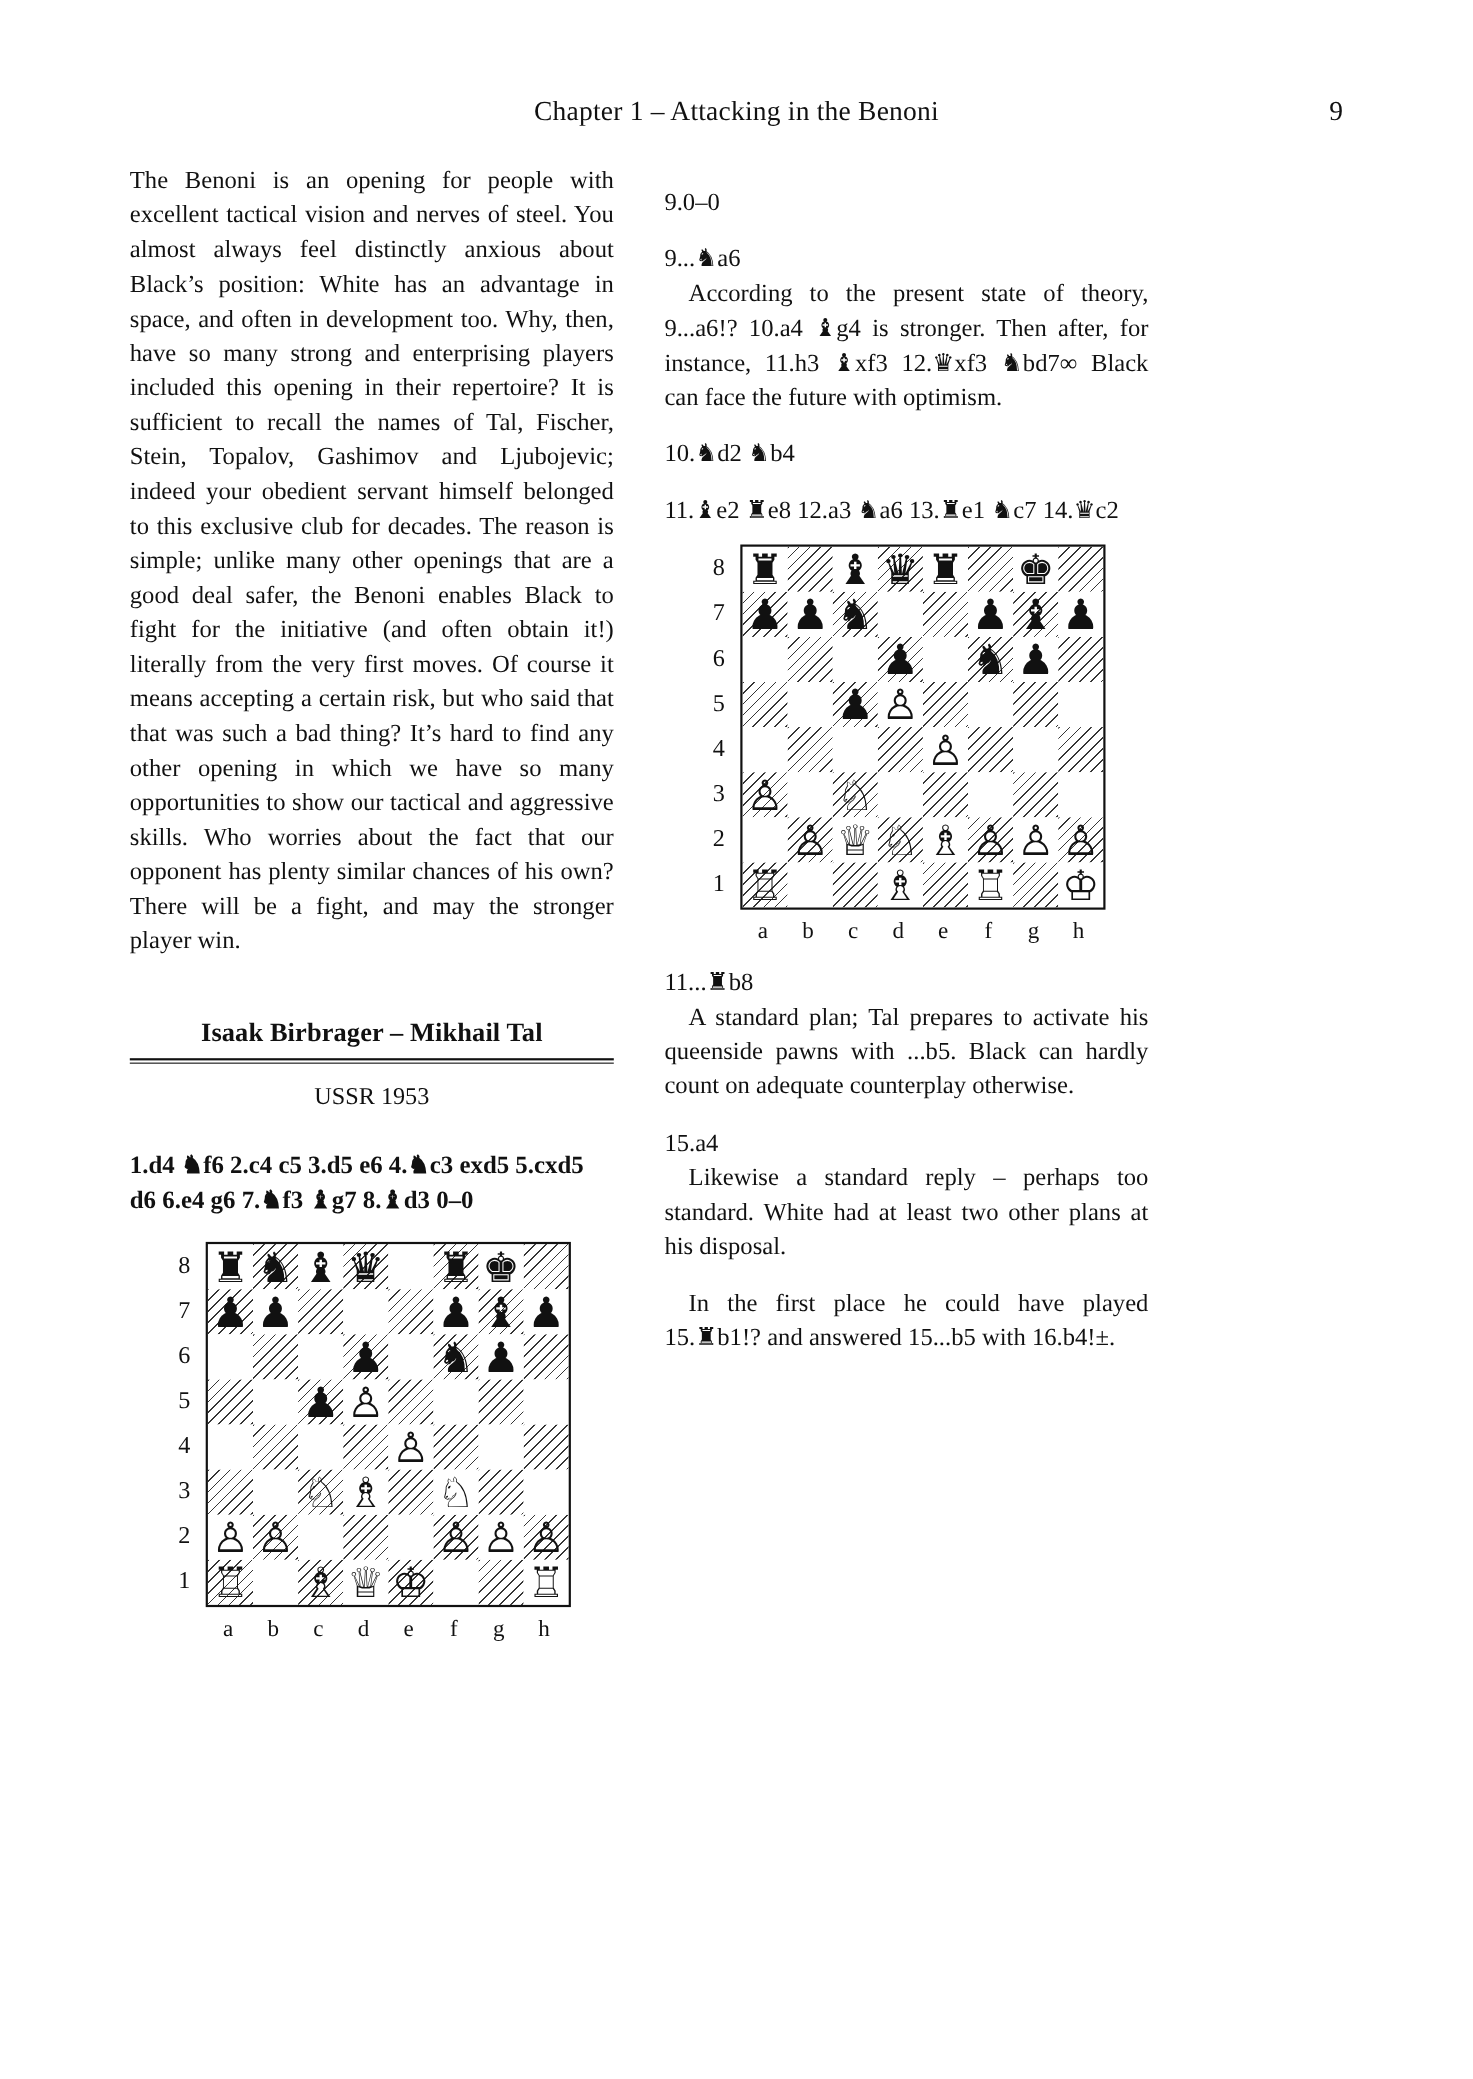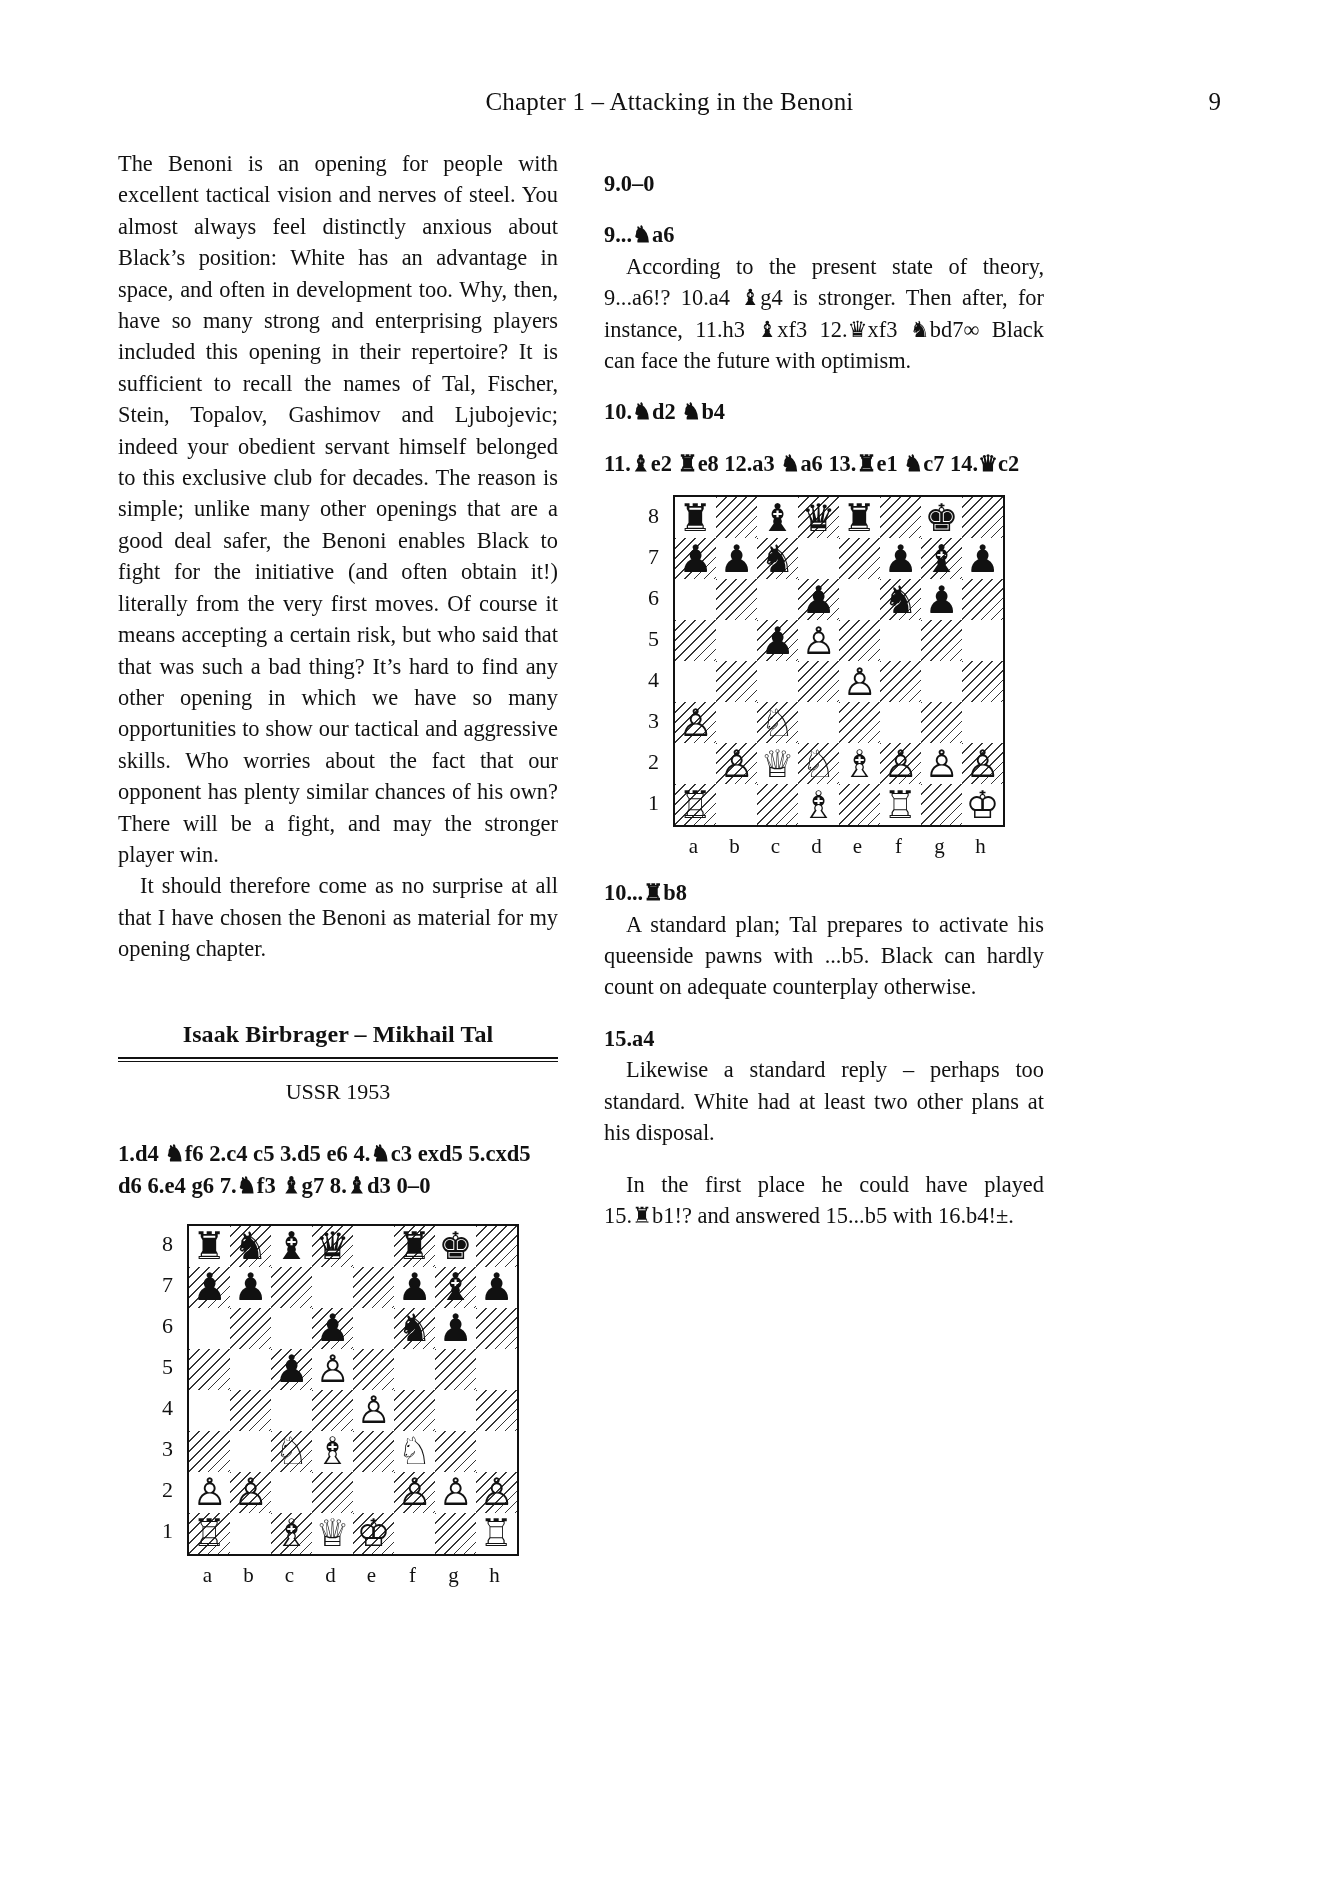--- a/index.html
+++ b/index.html
@@ -52,21 +52,21 @@
     text-align: justify;
     text-justify: inter-word;
     hyphens: none;
   }
   p.body.indent { text-indent: 22px; }
 
   h3.movehead {
     margin: 20px 0 0 0;
     font-size: 22.4px;
     line-height: 31.4px;
-    font-weight: bold;
+    font-weight: normal;
     text-align: left;
   }
   h3.movehead + p.body { margin-top: 0; }
 
   p.gap { margin-top: 20px; }
 
   
   .game-header {
     margin: 56px 0 0 0;
     text-align: center;
@@ -164,21 +164,20 @@
 
 <div class="running-head">
   <div class="rh-title">Chapter 1 – Attacking in the Benoni</div>
   <div class="rh-folio">9</div>
 </div>
 
 <div class="columns">
 
   <div class="col">
     <p class="body">The Benoni is an opening for people with excellent tactical vision and nerves of steel. You almost always feel distinctly anxious about Black’s position: White has an advantage in space, and often in development too. Why, then, have so many strong and enterprising players included this opening in their repertoire? It is sufficient to recall the names of Tal, Fischer, Stein, Topalov, Gashimov and Ljubojevic; indeed your obedient servant himself belonged to this exclusive club for decades. The reason is simple; unlike many other openings that are a good deal safer, the Benoni enables Black to fight for the initiative (and often obtain it!) literally from the very first moves. Of course it means accepting a certain risk, but who said that that was such a bad thing? It’s hard to find any other opening in which we have so many opportunities to show our tactical and aggressive skills. Who worries about the fact that our opponent has plenty similar chances of his own? There will be a fight, and may the stronger player win.</p>
-    <p class="body indent">It should therefore come as no surprise at all that I have chosen the Benoni as material for my opening chapter.</p>
 
     <div class="game-header">
       <div class="game-players">Isaak Birbrager – Mikhail Tal</div>
       <div class="double-rule"></div>
       <div class="game-event">USSR 1953</div>
     </div>
 
     <div class="opening-moves">1.d4 ♞f6 2.c4 c5 3.d5 e6 4.♞c3 exd5 5.cxd5 d6 6.e4 g6 7.♞f3 ♝g7 8.♝d3 0–0</div>
 
     <div class="diagram">
@@ -487,21 +486,21 @@
             <span>d</span>
             <span>e</span>
             <span>f</span>
             <span>g</span>
             <span>h</span>
           </div>
       </div>
     </div>
 
     <div>
-        <h3 class="movehead">10...♜b8</h3>
+        <h3 class="movehead">11...♜b8</h3>
         <p class="body indent">A standard plan; Tal prepares to activate his queenside pawns with ...b5. Black can hardly count on adequate counterplay otherwise.</p>
         <h3 class="movehead">15.a4</h3>
         <p class="body indent">Likewise a standard reply – perhaps too standard. White had at least two other plans at his disposal.</p>
         <p class="body indent gap">In the first place he could have played 15.♜b1!? and answered 15...b5 with 16.b4!±.</p>
       </div>
   </div>
 
 </div>
 
 </body></html>

